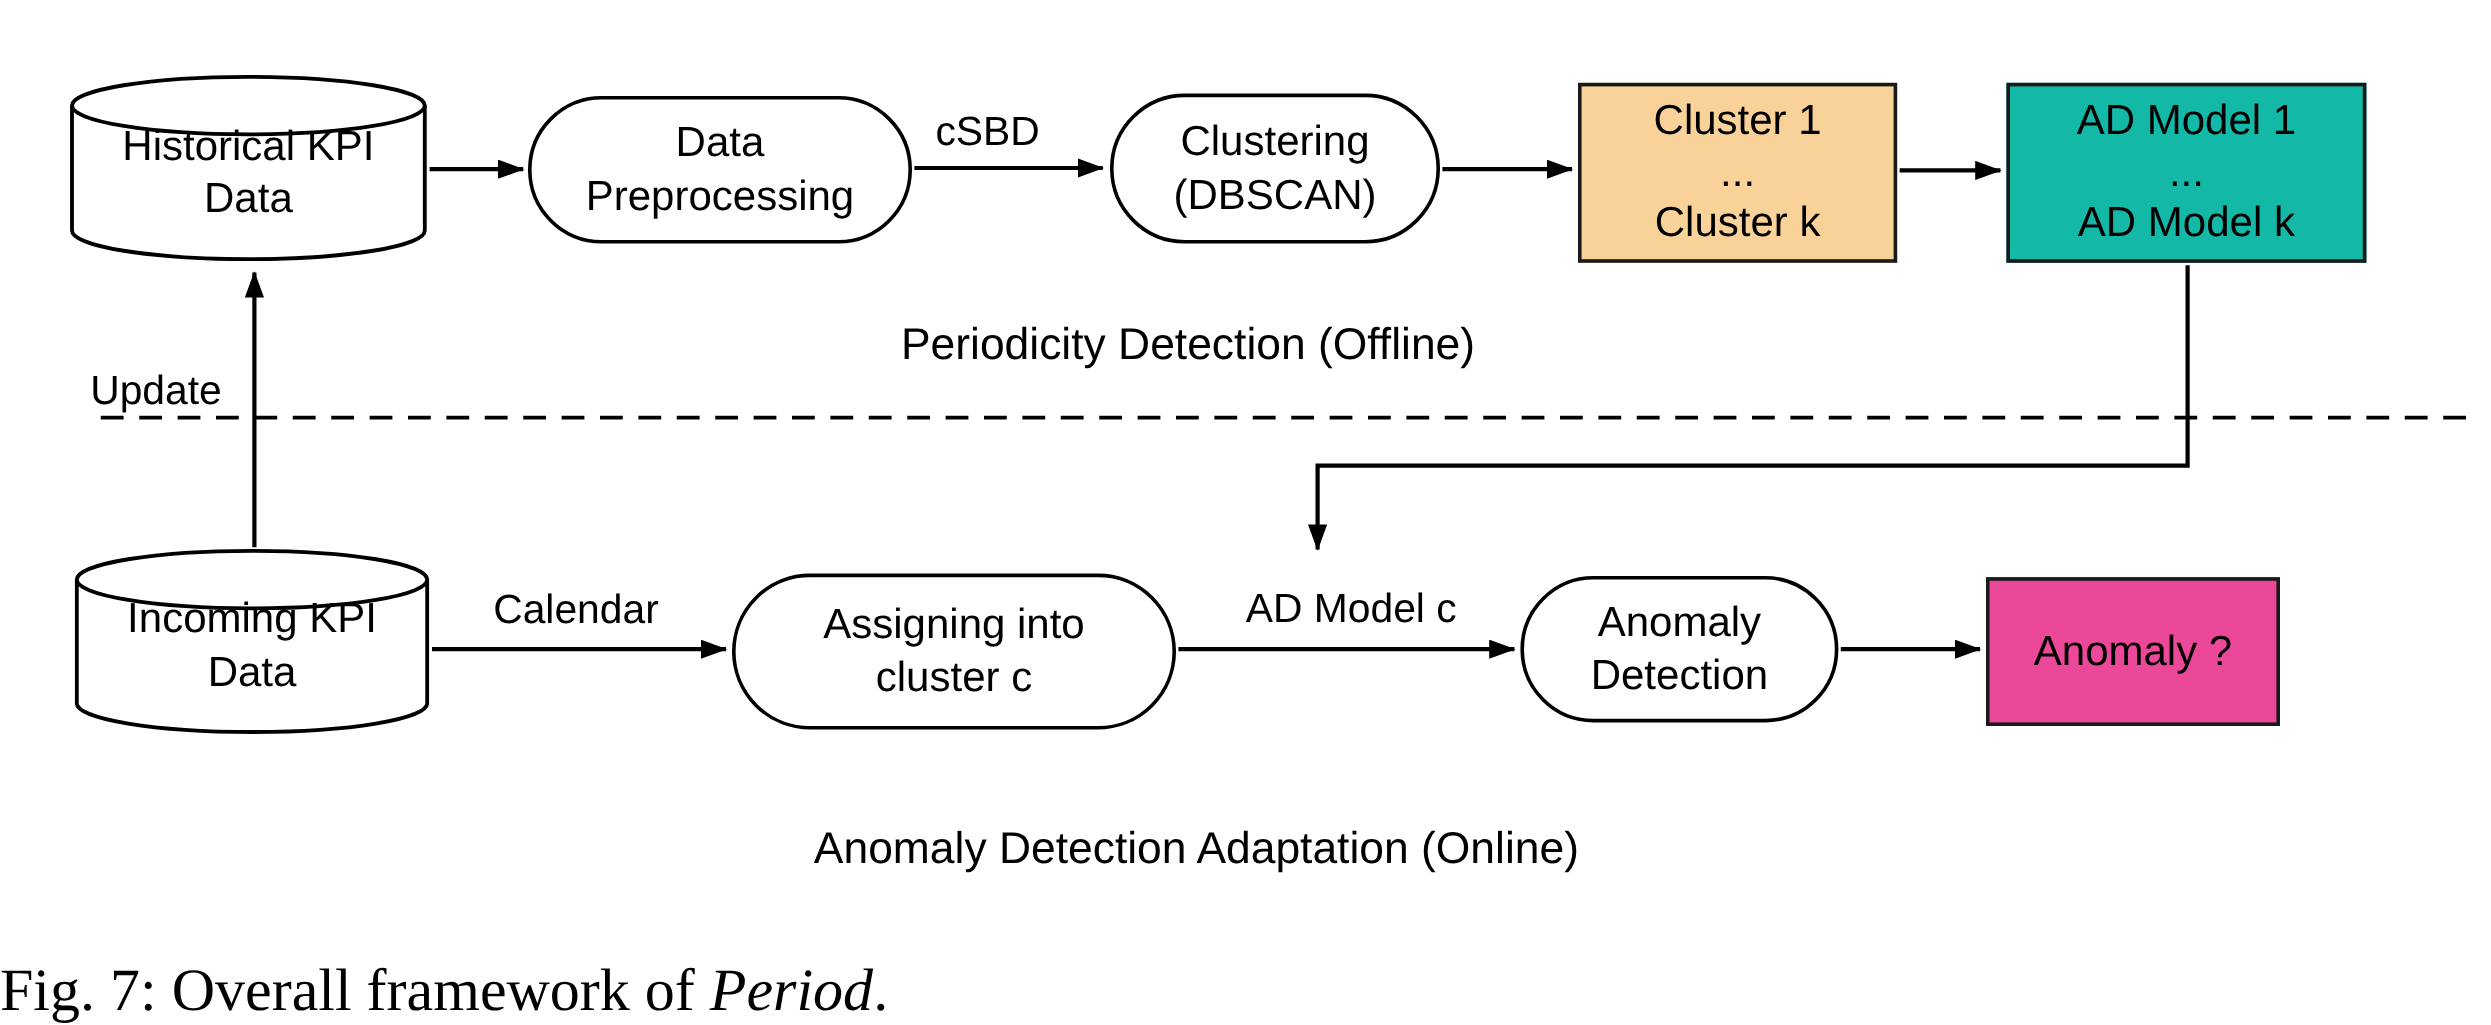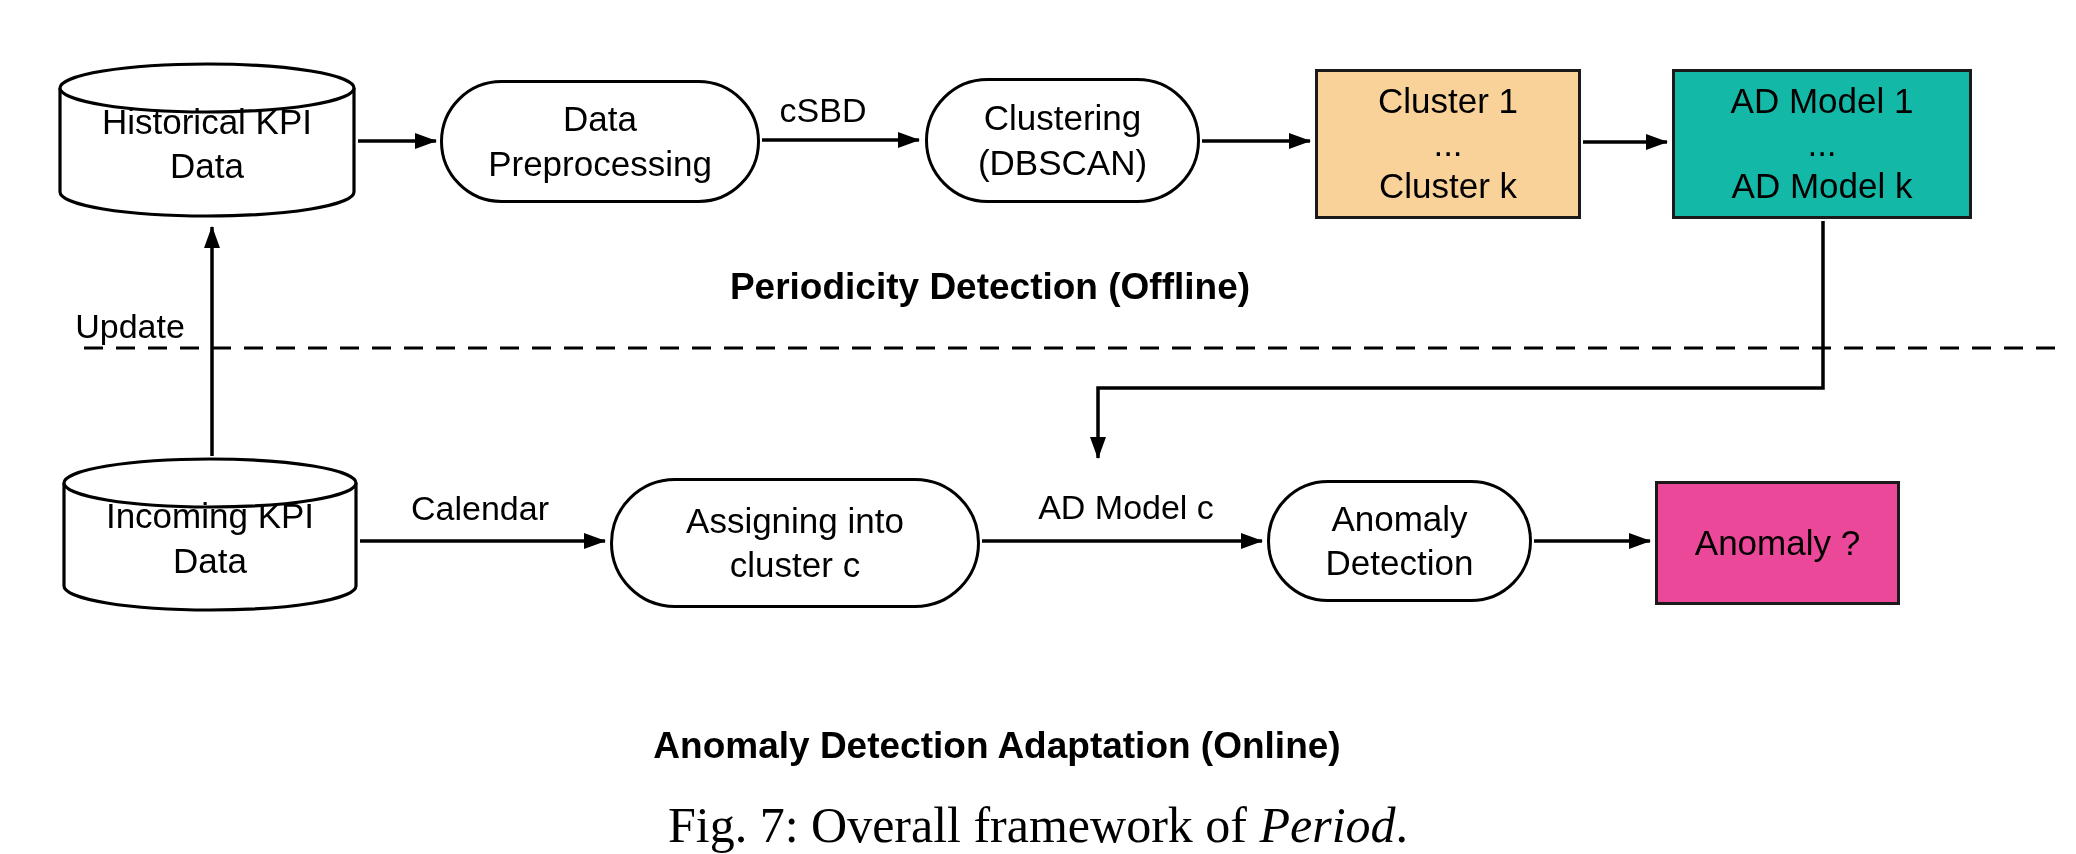--- a/index.html
+++ b/index.html
@@ -21,25 +21,25 @@
   .stadium{background:#fff;border:3px solid #000;border-radius:999px;}
   .rectbox{border:3px solid #1a1a1a;align-items:center;}
   .cylinder{background:transparent;border:none;}
   .cylinder svg{position:absolute;left:0;top:0;width:100%;height:100%;}
   .cylinder .node-label{position:relative;margin-top:8px;}
   .edge-label{
     position:absolute;font-size:34px;line-height:1.1;text-align:center;
     white-space:nowrap;
   }
   .section-label{
-    position:absolute;font-size:37px;font-weight:bold;text-align:center;white-space:nowrap;
+    position:absolute;font-size:37px;font-weight:normal;text-align:center;white-space:nowrap;
     transform:translateX(-50%);
   }
   .caption{
-    position:absolute;left:0;right:0;top:796px;text-align:center;
+    position:absolute;left:0;right:0;top:796px;text-align:left;
     font-family:"Liberation Serif", serif;font-size:50px;
   }
   .caption .em{font-style:italic;}
 </style>
 </head>
 <body>
 
 <div class="canvas">
 
   <svg class="wires" viewBox="0 0 2076 854">
@@ -123,19 +123,19 @@
   <div class="node rectbox" style="left:1655px;top:481px;width:245px;height:124px;background:#ec4899">
     <span class="node-label">Anomaly ?</span>
   </div>
 
   <div class="edge-label" style="left:40px;top:308px;width:180px">Update</div>
   <div class="edge-label" style="left:738px;top:92px;width:170px">cSBD</div>
   <div class="edge-label" style="left:380px;top:490px;width:200px">Calendar</div>
   <div class="edge-label" style="left:1016px;top:489px;width:220px">AD Model c</div>
 
   <div class="section-label" style="left:990px;top:266px">Periodicity Detection (Offline)</div>
-  <div class="section-label" style="left:997px;top:725px">Anomaly Detection Adaptation (Online)</div>
+  <div class="section-label" style="left:997px;top:686px">Anomaly Detection Adaptation (Online)</div>
 
   <div class="caption">
     <span>Fig. 7: Overall framework of </span><span class="em">Period</span><span>.</span>
   </div>
 
 </div>
 
 </body></html>

